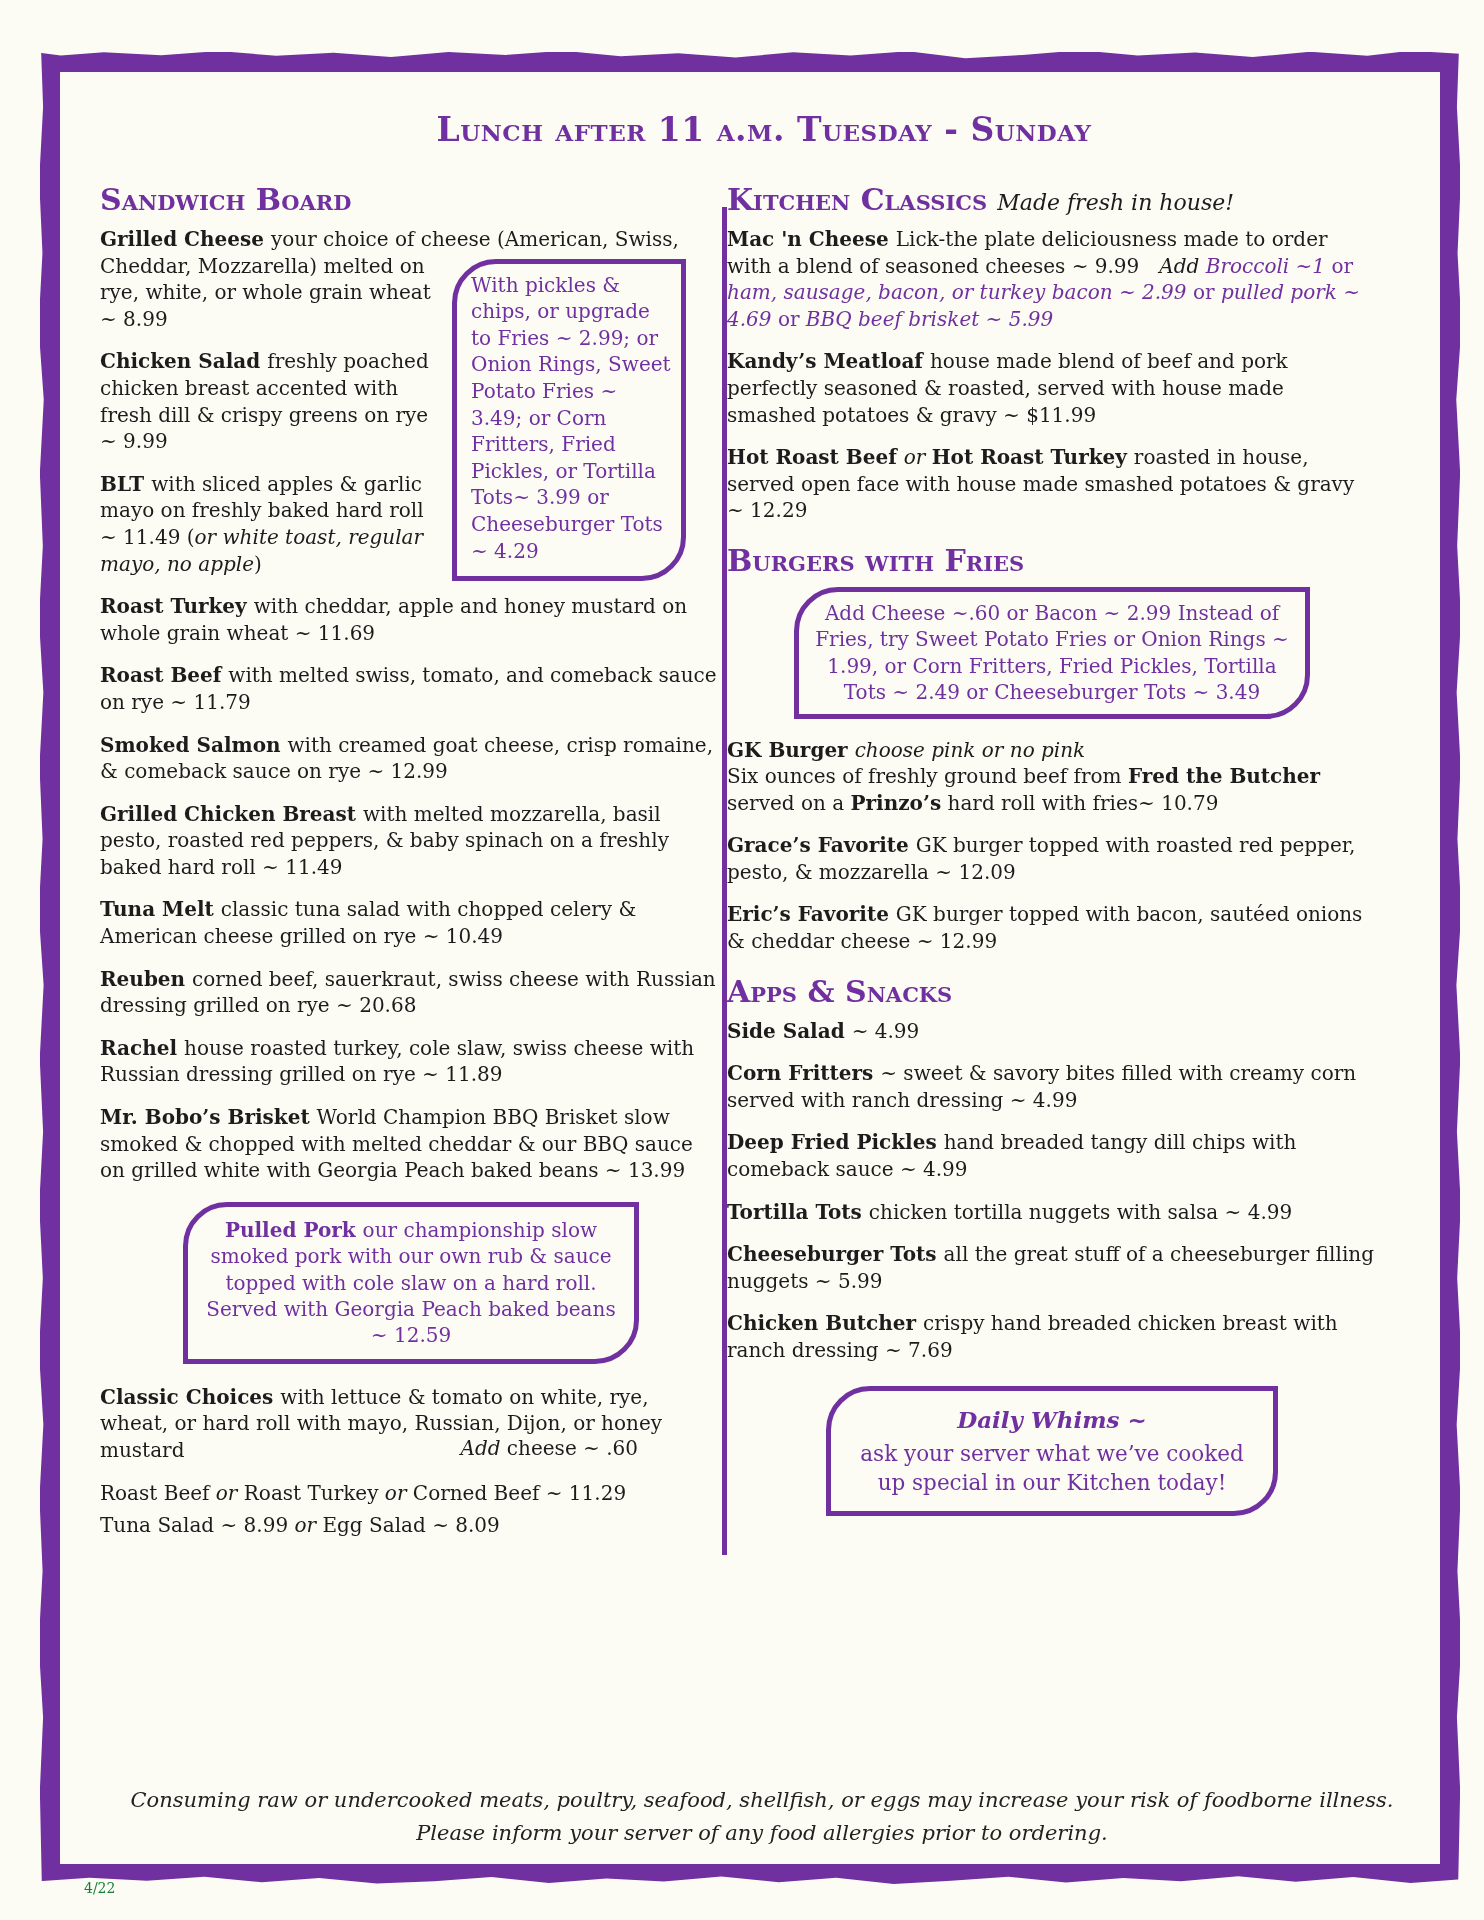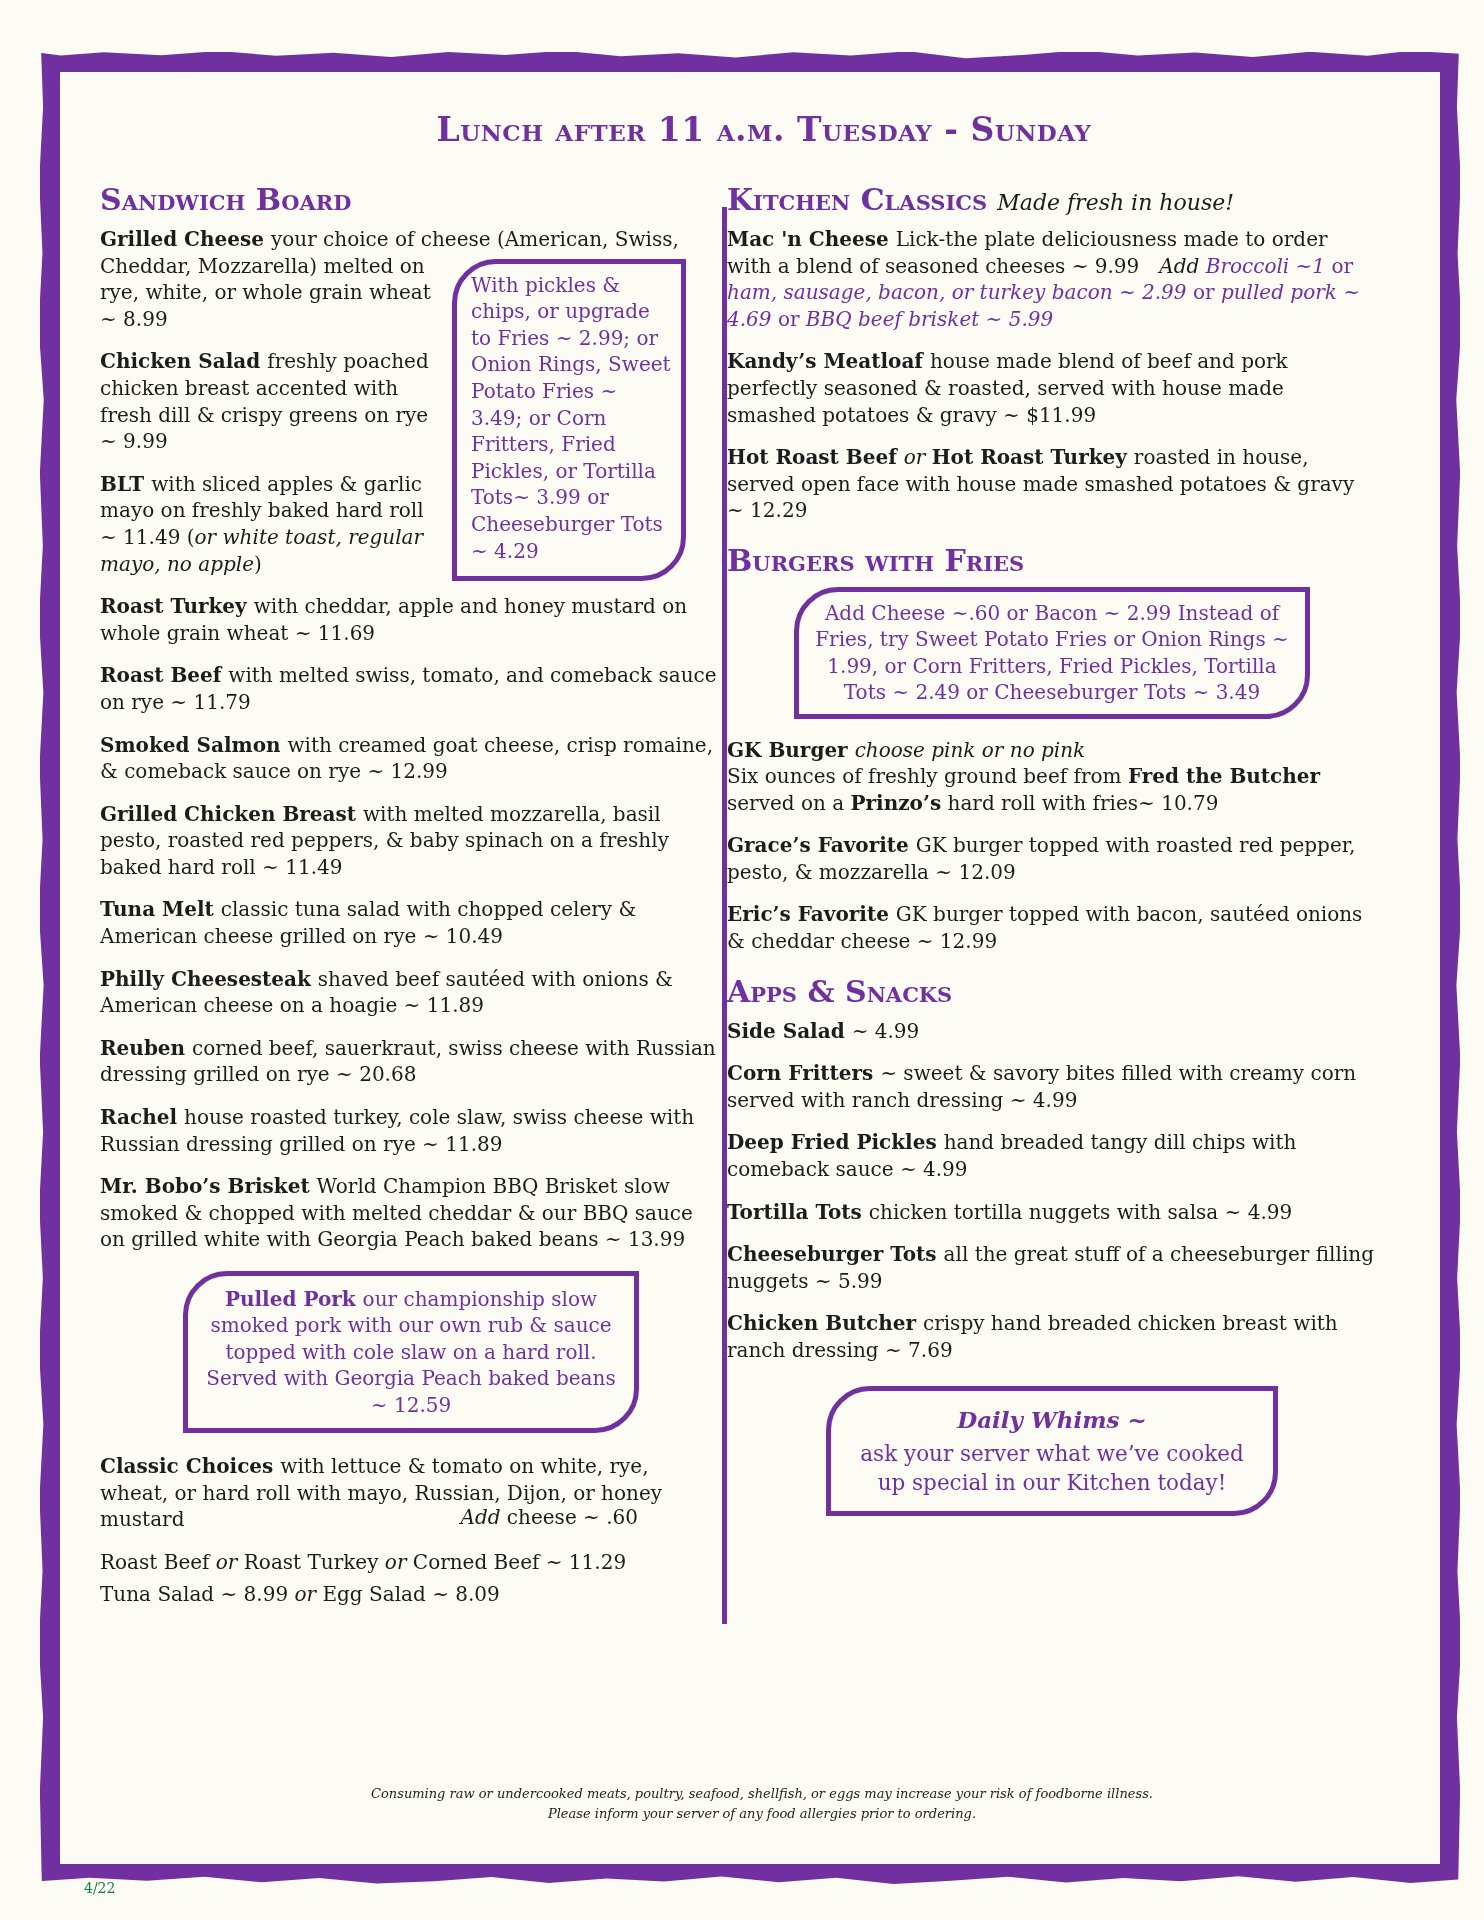--- a/index.html
+++ b/index.html
@@ -53,21 +53,21 @@
   .pulled-pork-box { width:456px; margin:18px auto 20px; padding:10px 16px; text-align:center; }
   .burger-box { width:516px; margin:8px auto 18px; padding:8px 12px; text-align:center; }
   .whims-box { width:452px; margin:22px auto 0; padding:14px 16px; text-align:center; }
   .whims-title { font-weight:bold; font-style:italic; font-size:23px; margin-bottom:4px; }
   .whims-body { font-weight:normal; font-size:21.5px; line-height:1.35; }
 
   .classic { position:relative; }
   .add-cheese { position:absolute; right:84px; bottom:2px; }
 
   .footer { position:absolute; left:0; right:0; top:1712px; text-align:center;
-            font-style:italic; font-size:13px; color:#222; line-height:1.55; }
+            font-style:italic; font-size:21px; color:#222; line-height:1.55; }
   .corner-note { position:absolute; left:84px; top:1880px; font-size:14px;
                  color:#15803d; z-index:4; }
 </style>
 </head>
 <body>
 
 <div class="content">
   <h1 class="title">Lunch after 11 a.m. Tuesday - Sunday</h1>
 
   <div class="columns">
@@ -77,21 +77,20 @@
 
       <p class="item"><span><span class="seg-b">Grilled Cheese </span><span>your choice of cheese (American, Swiss, </span></span><span class="sides-box"><span class="sides-box-text">With pickles &amp; chips, or upgrade to Fries ~ 2.99; or Onion Rings, Sweet Potato Fries ~ 3.49; or Corn Fritters, Fried Pickles, or Tortilla Tots~ 3.99 or Cheeseburger Tots ~ 4.29</span></span><span><span>Cheddar, Mozzarella) melted on rye, white, or whole grain wheat ~ 8.99</span></span></p>
 
       <p class="item"><span class="seg-b">Chicken Salad </span><span>freshly poached chicken breast accented with fresh dill &amp; crispy greens on rye ~ 9.99</span></p>
       <p class="item"><span class="seg-b">BLT </span><span>with sliced apples &amp; garlic mayo on freshly baked hard roll ~ 11.49 (</span><span class="seg-i">or white toast, regular mayo, no apple</span><span>)</span></p>
       <p class="item clear"><span class="seg-b">Roast Turkey </span><span>with cheddar, apple and honey mustard on whole grain wheat ~ 11.69</span></p>
       <p class="item"><span class="seg-b">Roast Beef </span><span>with melted swiss, tomato, and comeback sauce on rye ~ 11.79</span></p>
       <p class="item"><span class="seg-b">Smoked Salmon </span><span>with creamed goat cheese, crisp romaine, &amp; comeback sauce on rye ~ 12.99</span></p>
       <p class="item"><span class="seg-b">Grilled Chicken Breast </span><span>with melted mozzarella, basil pesto, roasted red peppers, &amp; baby spinach on a freshly baked hard roll ~ 11.49</span></p>
       <p class="item"><span class="seg-b">Tuna Melt </span><span>classic tuna salad with chopped celery &amp; American cheese grilled on rye ~ 10.49</span></p>
-      <p class="item"><span class="seg-b">Philly Cheesesteak </span><span>shaved beef sautéed with onions &amp; American cheese on a hoagie ~ 11.89</span></p>
       <p class="item"><span class="seg-b">Reuben </span><span>corned beef, sauerkraut, swiss cheese with Russian dressing grilled on rye ~ 20.68</span></p>
       <p class="item"><span class="seg-b">Rachel </span><span>house roasted turkey, cole slaw, swiss cheese with Russian dressing grilled on rye ~ 11.89</span></p>
       <p class="item"><span class="seg-b">Mr. Bobo’s Brisket </span><span>World Champion BBQ Brisket slow smoked &amp; chopped with melted cheddar &amp; our BBQ sauce on grilled white with Georgia Peach baked beans ~ 13.99</span></p>
 
       <div class="leaf-box pulled-pork-box"><span class="seg-b">Pulled Pork </span><span>our championship slow smoked pork with our own rub &amp; sauce topped with cole slaw on a hard roll. Served with Georgia Peach baked beans ~ 12.59</span></div>
 
       <p class="item classic"><span><span class="seg-b">Classic Choices </span><span>with lettuce &amp; tomato on white, rye, wheat, or hard roll with mayo, Russian, Dijon, or honey mustard</span></span><span class="add-cheese"><span class="seg-i">Add</span><span> cheese ~ .60</span></span></p>
 
       <p class="item tight"><span>Roast Beef </span><span class="seg-i">or</span><span> Roast Turkey </span><span class="seg-i">or</span><span> Corned Beef ~ 11.29</span></p>
       <p class="item"><span>Tuna Salad ~ 8.99 </span><span class="seg-i">or</span><span> Egg Salad ~ 8.09</span></p>

